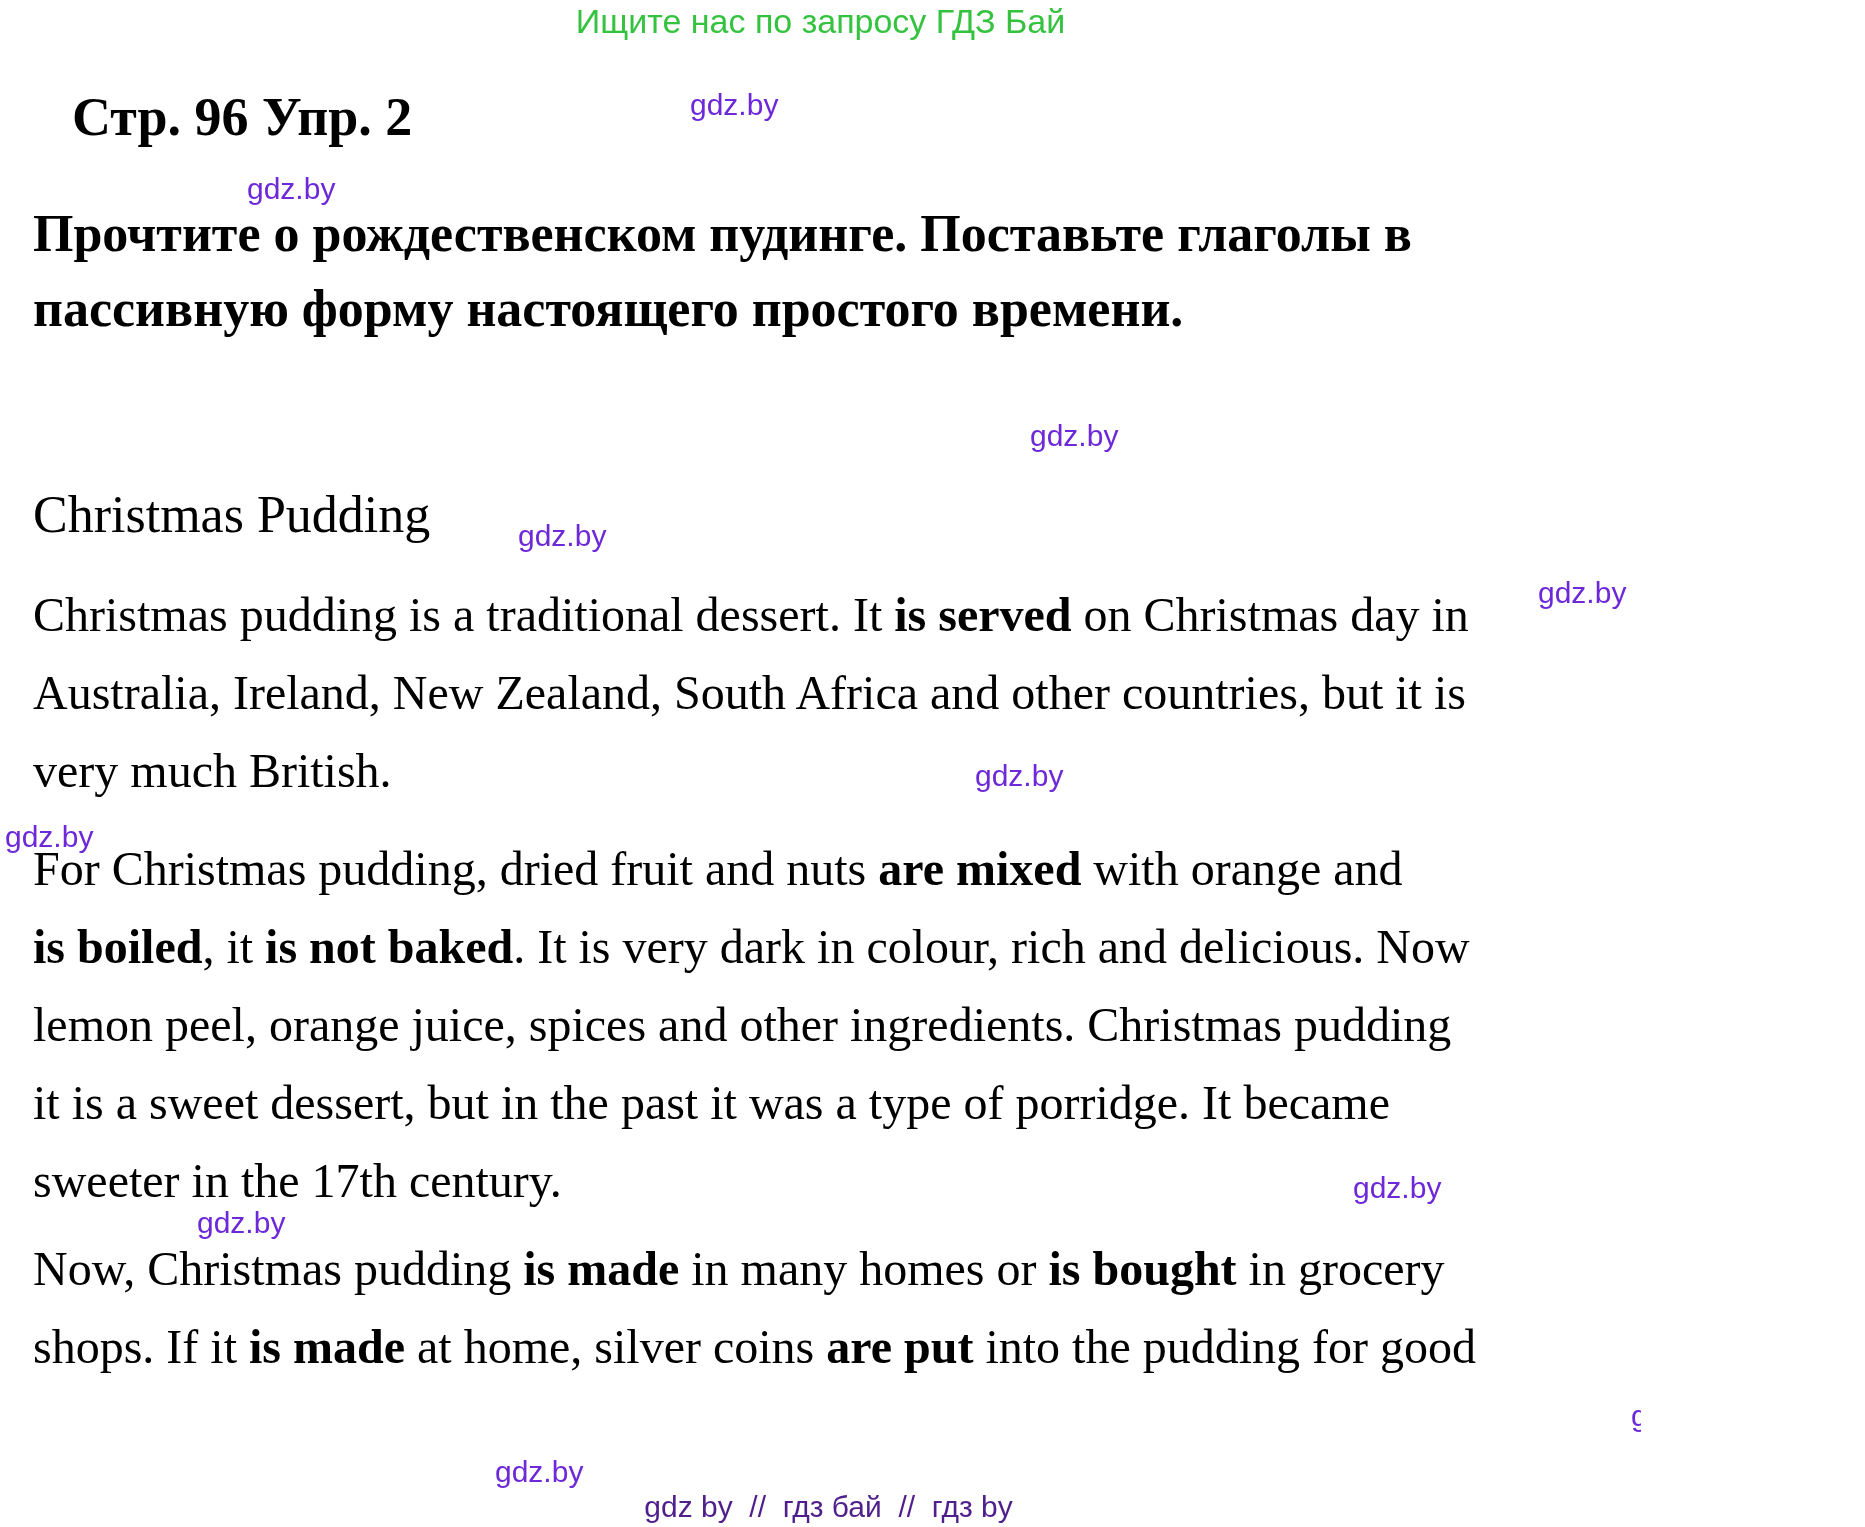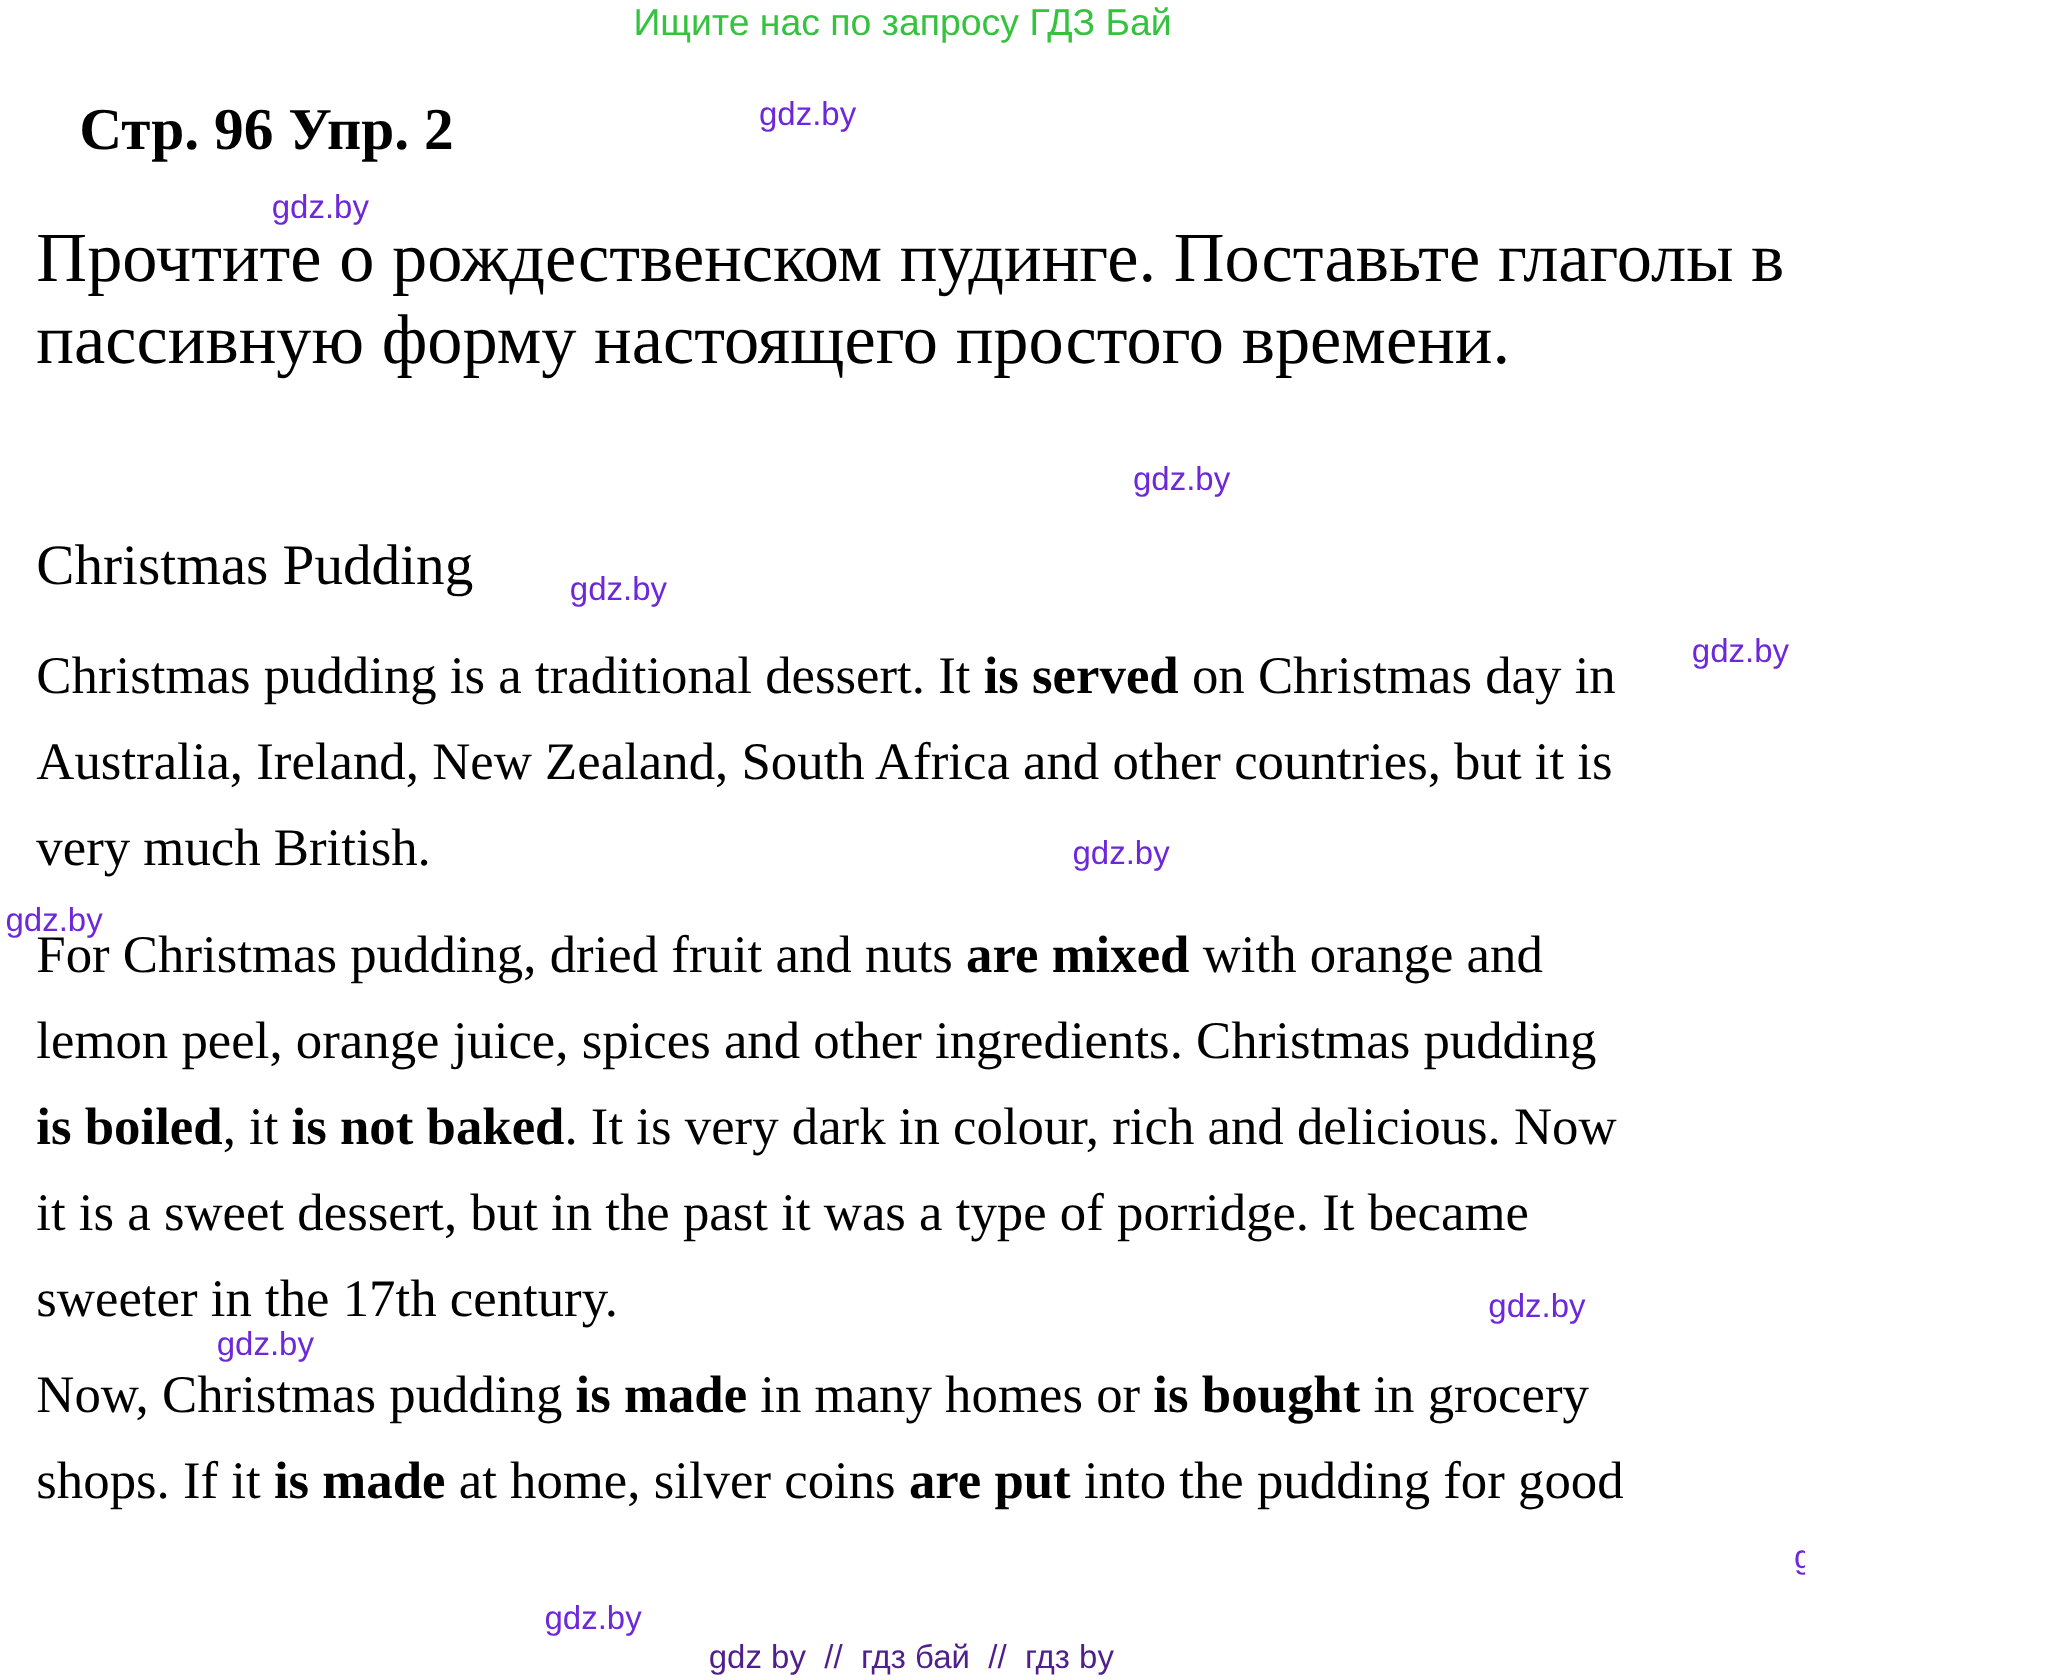--- a/index.html
+++ b/index.html
@@ -22,21 +22,21 @@
   .page-heading{
     position:absolute; top:90px; left:38px;
     font-family:"Liberation Serif", serif;
     font-weight:bold; font-size:54px; line-height:1;
     white-space:nowrap;
     margin-left:34px;
   }
   .task{
     position:absolute; top:196px; left:33px;
     font-family:"Liberation Serif", serif;
-    font-weight:normal; font-size:64px; line-height:75px;
+    font-weight:bold; font-size:52px; line-height:75px;
     white-space:nowrap;
   }
   .article-title{
     position:absolute; top:489px; left:33px;
     font-size:52px; line-height:1;
     white-space:nowrap;
   }
   .para{
     position:absolute; left:33px;
     font-size:48px; line-height:78px;
@@ -79,22 +79,22 @@
 
   <div class="article-title">Christmas Pudding</div>
 
   <div class="para" id="para-1">
       <div><span>Christmas pudding is a traditional dessert. It </span><b>is served</b><span> on Christmas day in</span></div>
       <div><span>Australia, Ireland, New Zealand, South Africa and other countries, but it is</span></div>
       <div><span>very much British.</span></div>
     </div>
   <div class="para" id="para-2">
       <div><span>For Christmas pudding, dried fruit and nuts </span><b>are mixed</b><span> with orange and</span></div>
+      <div><b>is boiled</b><span>, it </span><b>is not baked</b><span>. It is very dark in colour, rich and delicious. Now</span></div>
       <div><span>lemon peel, orange juice, spices and other ingredients. Christmas pudding</span></div>
-      <div><b>is boiled</b><span>, it </span><b>is not baked</b><span>. It is very dark in colour, rich and delicious. Now</span></div>
       <div><span>it is a sweet dessert, but in the past it was a type of porridge. It became</span></div>
       <div><span>sweeter in the 17th century.</span></div>
     </div>
   <div class="para" id="para-3">
       <div><span>Now, Christmas pudding </span><b>is made</b><span> in many homes or </span><b>is bought</b><span> in grocery</span></div>
       <div><span>shops. If it </span><b>is made</b><span> at home, silver coins </span><b>are put</b><span> into the pudding for good</span></div>
     </div>
 
   <span class="wm" style="left:690px;  top:90px;">gdz.by</span>
   <span class="wm" style="left:247px;  top:174px;">gdz.by</span>

